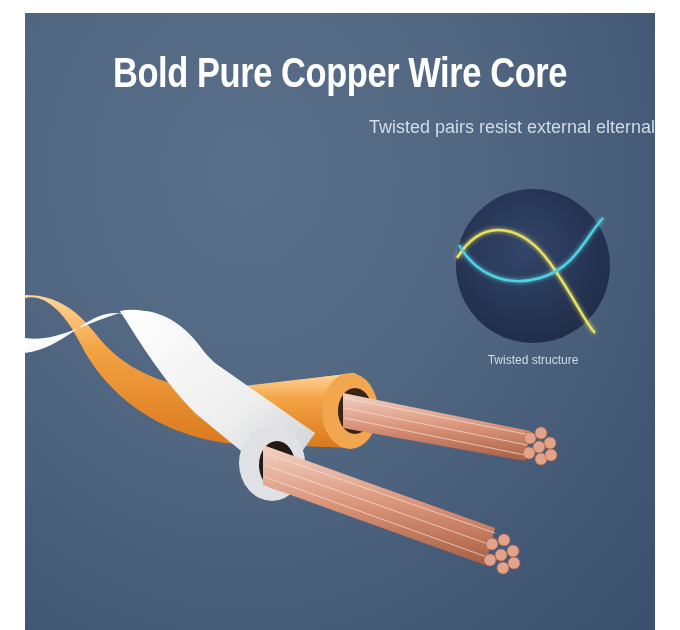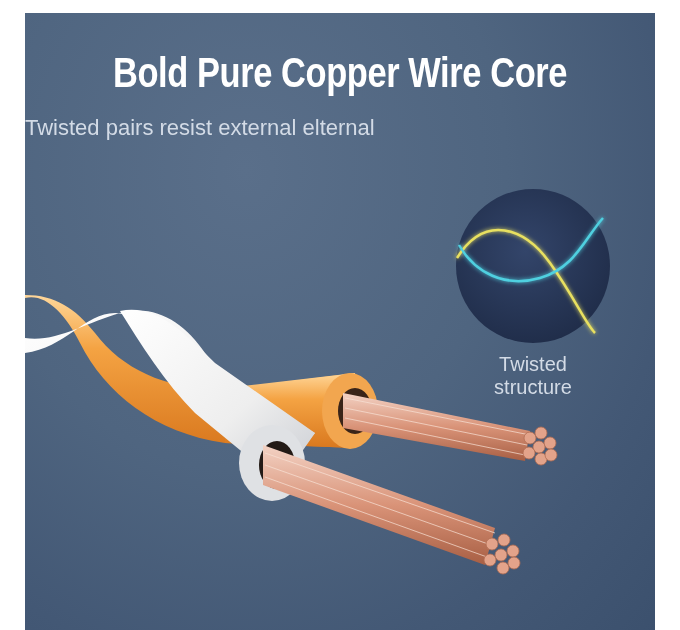--- a/index.html
+++ b/index.html
@@ -9,28 +9,28 @@
     background: radial-gradient(ellipse at 35% 25%, #5a6f8a 0%, #4f6580 45%, #435875 75%, #3b506d 100%);
     overflow:hidden;
   }
   .title {
     position:absolute; left:0; width:630px; top:36px; text-align:center;
     font-family:"Liberation Sans", sans-serif; font-weight:bold;
     font-size:42px; color:#ffffff; letter-spacing:-0.5px;
     transform:scaleX(0.82); transform-origin:center;
   }
   .subtitle {
-    position:absolute; left:0; width:630px; top:100px; text-align:left;
-    font-family:"Liberation Sans", sans-serif; font-size:22px; line-height:29px;
+    position:absolute; left:0; width:630px; top:100px; text-align:right;
+    font-family:"Liberation Sans", sans-serif; font-size:18px; line-height:29px;
     color:#d3dbe6;
   }
   .visual { position:absolute; left:0; top:0; width:630px; height:630px; }
   .inset-label {
     position:absolute; left:433px; top:340px; width:150px; text-align:center;
-    font-family:"Liberation Sans", sans-serif; font-size:20px; color:#d3dbe6;
+    font-family:"Liberation Sans", sans-serif; font-size:12px; color:#d3dbe6;
   }
 </style>
 </head>
 <body>
 
 <div class="panel">
 
   <svg class="visual" viewBox="0 0 630 630" width="630" height="630">
     <defs>
       <linearGradient id="orangeG" x1="0" y1="0" x2="0" y2="1">

